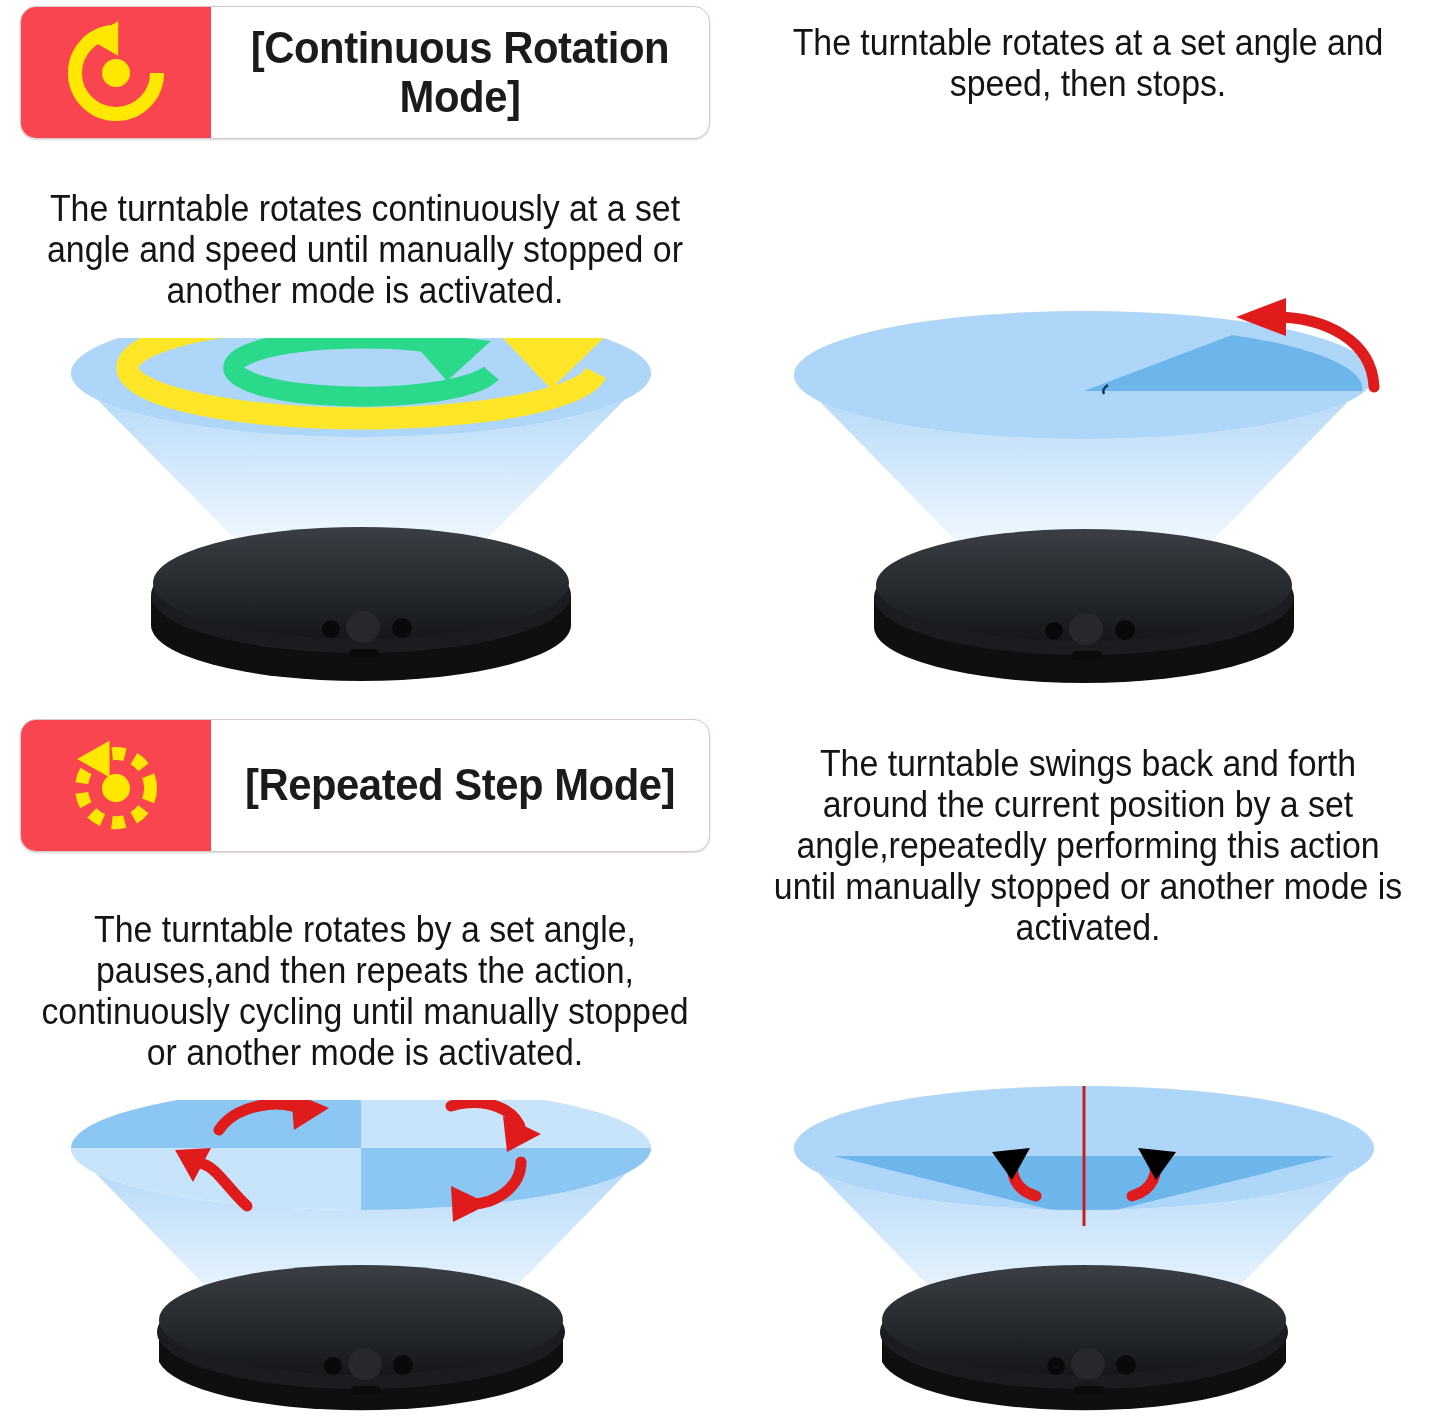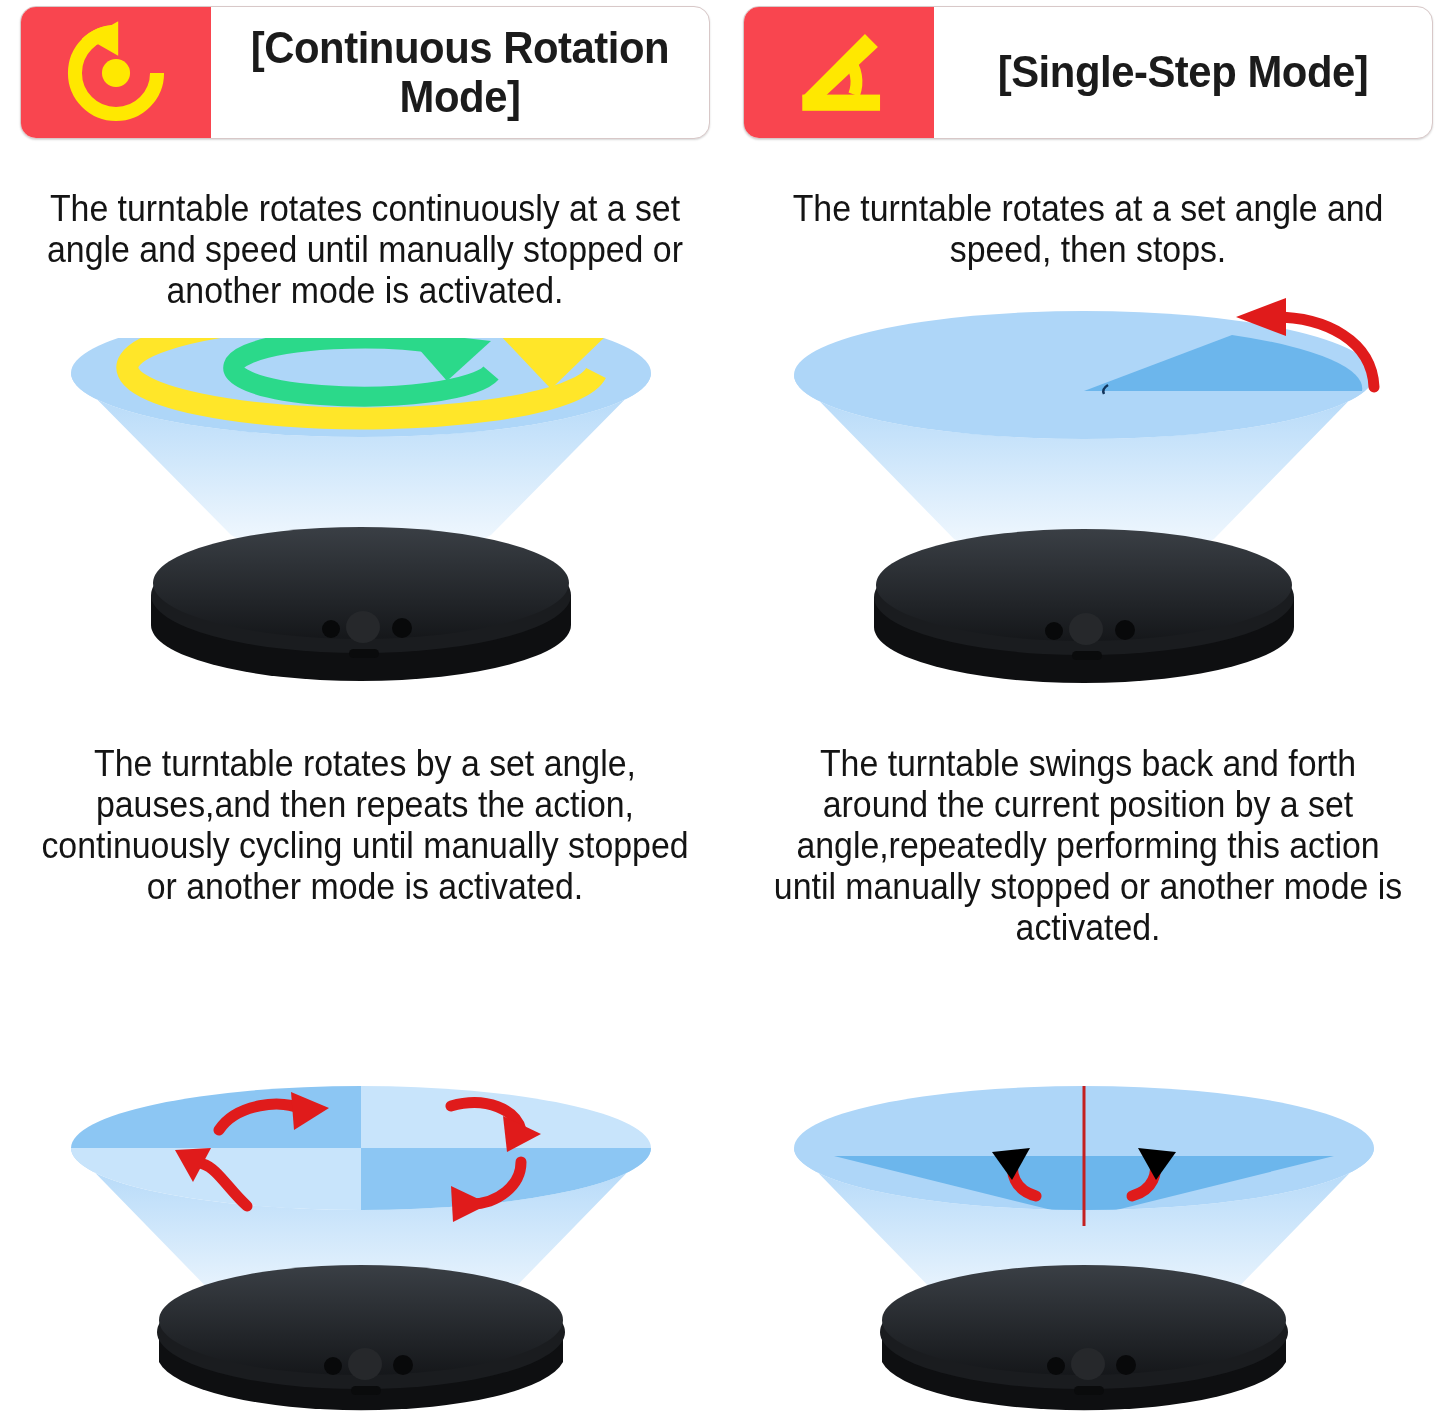--- a/index.html
+++ b/index.html
@@ -168,32 +168,20 @@
               <circle cx="351" cy="333" r="10" fill="#08090a"></circle>
               <rect x="298" y="354" width="30" height="9" rx="4.5" fill="#0a0b0c"></rect>
             </g>
           </g>
         </svg>
       </div>
     </div>
 
     <div class="panel panel-a">
 
-      <div class="mode-header">
-        <div class="badge">
-          <span>
-            <svg width="108" height="108" viewBox="0 0 100 100">
-              <polygon points="74,14 86,26 28,80 16,72" fill="#ffe800"></polygon>
-              <rect x="16" y="70" width="72" height="15" fill="#ffe800"></rect>
-              <path d="M58 36 A34 34 0 0 1 64 70" fill="none" stroke="#ffe800" stroke-width="11"></path>
-            </svg>
-          </span>
-        </div>
-        <div class="mode-title">[Single-Step Mode]</div>
-      </div>
 
       <div class="mode-desc">The turntable rotates at a set angle and speed, then stops.</div>
 
       <div class="illus illus-a">
         <svg width="620" height="400" viewBox="0 0 620 400">
           <defs>
             <linearGradient id="coneB" x1="0" y1="0" x2="0" y2="1">
               <stop offset="0%" stop-color="#aed6f8" stop-opacity="1"></stop>
               <stop offset="100%" stop-color="#aed6f8" stop-opacity="0.12"></stop>
             </linearGradient>
@@ -224,20 +212,34 @@
               <circle cx="351" cy="335" r="10" fill="#08090a"></circle>
               <rect x="298" y="356" width="30" height="9" rx="4.5" fill="#0a0b0c"></rect>
             </g>
           </g>
         </svg>
       </div>
     </div>
 
     <div class="panel panel-b">
 
+      <div class="mode-header">
+        <div class="badge">
+          <span>
+            <svg width="108" height="108" viewBox="0 0 100 100">
+              <g fill="none" stroke="#ffe800" stroke-width="12" stroke-dasharray="12 9" stroke-linecap="butt">
+                <circle cx="50" cy="52" r="32"></circle>
+              </g>
+              <polygon points="44,8 44,42 14,25" fill="#ffe800"></polygon>
+              <circle cx="50" cy="52" r="13" fill="#ffe800"></circle>
+            </svg>
+          </span>
+        </div>
+        <div class="mode-title">[Repeated Step Mode]</div>
+      </div>
 
       <div class="mode-desc">The turntable rotates by a set angle, pauses,and then repeats the action, continuously cycling until manually stopped or another mode is activated.</div>
 
       <div class="illus illus-b">
         <svg width="620" height="340" viewBox="0 0 620 340">
           <defs>
             <linearGradient id="coneC" x1="0" y1="0" x2="0" y2="1">
               <stop offset="0%" stop-color="#aed6f8" stop-opacity="1"></stop>
               <stop offset="100%" stop-color="#aed6f8" stop-opacity="0.10"></stop>
             </linearGradient>

